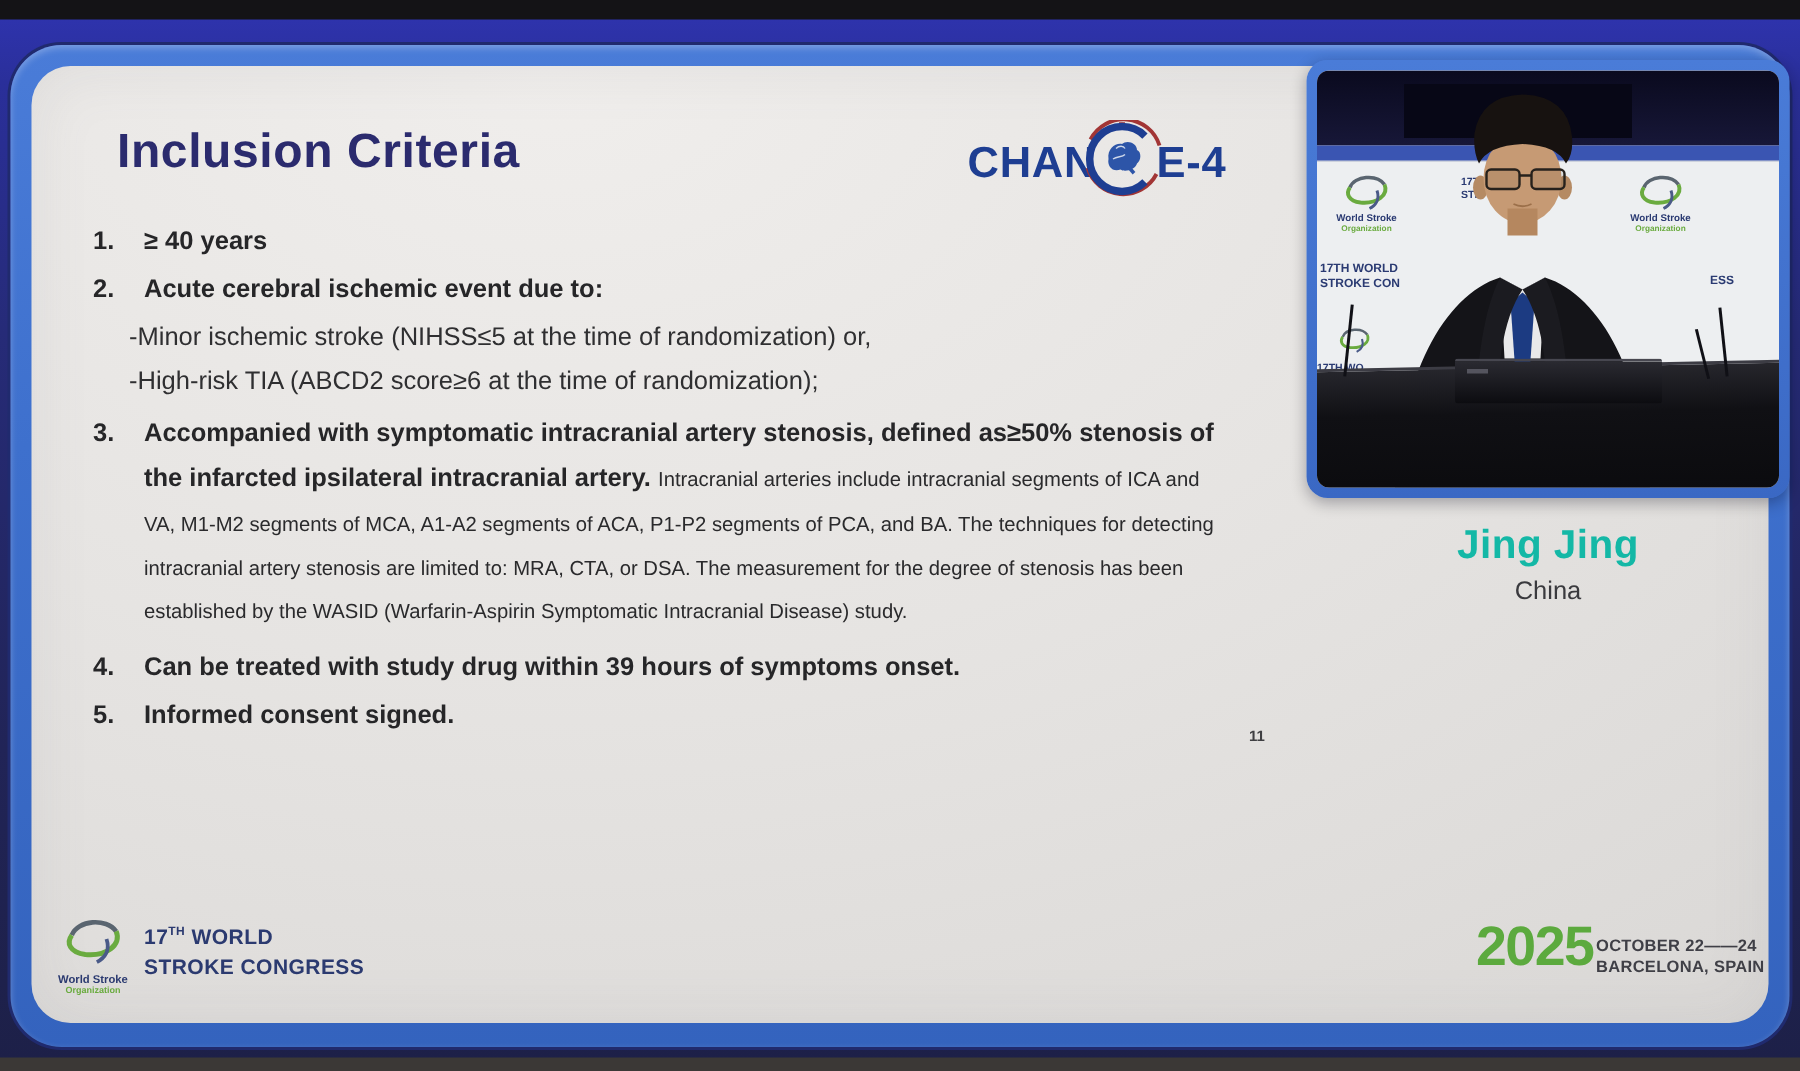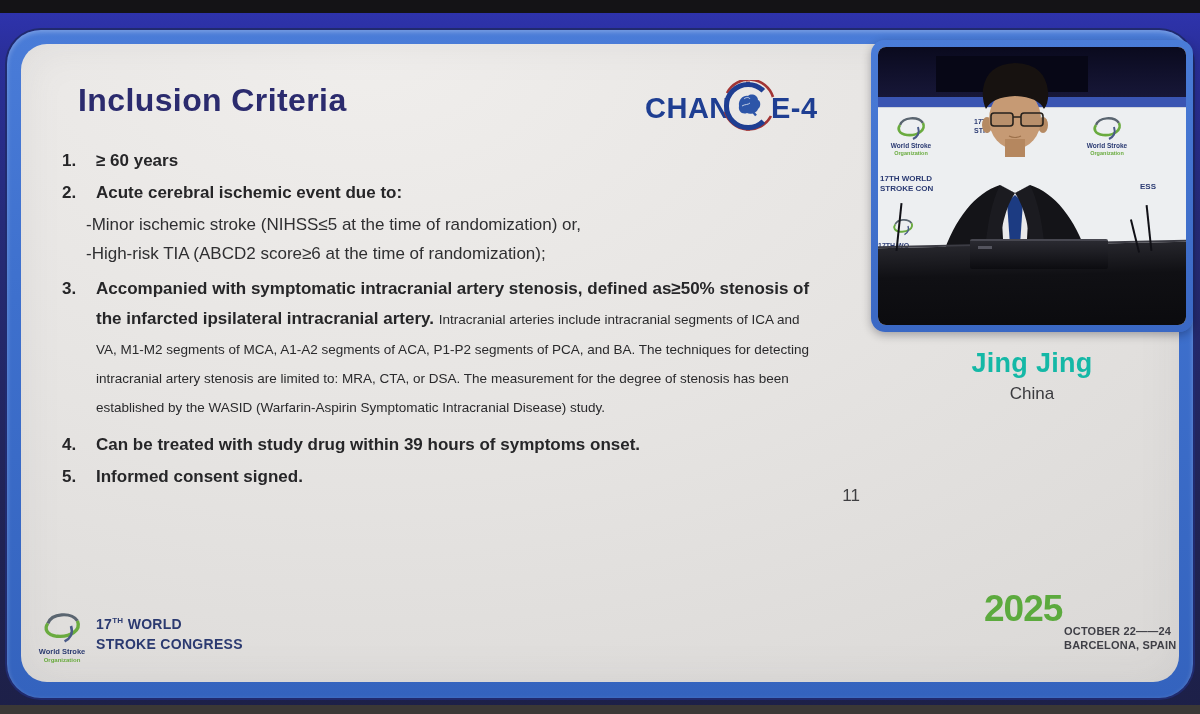--- a/index.html
+++ b/index.html
@@ -33,22 +33,22 @@
   .criteria{position:absolute;left:62px;top:146px;width:762px;color:#262628;}
   .item{display:flex;align-items:flex-start;margin-bottom:3px;line-height:29px;}
   .item .num{flex:none;width:34px;font-size:17px;font-weight:bold;}
   .item .txt{flex:1;font-size:17px;}
   .item .b{font-weight:bold;}
   .subs{margin:0 0 6px 24px;}
   .sub{font-size:17px;line-height:29px;color:#2f2f31;}
   .item3{margin:5px 0 9px 0;}
   .item3 .b{line-height:30px;}
   .item3 .small{font-size:13.5px;line-height:23px;color:#2a2a2c;font-weight:normal;}
-  .page-num{position:absolute;left:816px;top:486px;width:44px;text-align:right;
-    font-size:17px;font-weight:normal;color:#3f3f42;}
+  .page-num{position:absolute;left:816px;top:486px;width:44px;text-align:center;
+    font-size:10px;font-weight:bold;color:#3f3f42;}
   
   .video-frame{
     position:absolute;left:871px;top:40px;width:322px;height:292px;border-radius:14px;
     background:linear-gradient(180deg,#4a7cd8,#3a68c4);padding:7px;box-sizing:border-box;
     box-shadow:0 3px 10px rgba(0,0,20,.3);
   }
   .video{position:relative;width:308px;height:278px;border-radius:8px;overflow:hidden;background:#ececef;}
   .v-top{position:absolute;left:0;top:0;width:100%;height:50px;
     background:linear-gradient(180deg,#0a0a1e,#171738);}
   .v-top-inner{position:absolute;left:58px;top:9px;width:152px;height:36px;background:#070716;}
@@ -73,21 +73,21 @@
     font-size:27px;font-weight:bold;color:#14b8a6;letter-spacing:.3px;}
   .speaker-country{position:absolute;left:886px;top:384px;width:292px;text-align:center;
     font-size:17px;color:#3a3a3e;}
   
   .footer-wso{position:absolute;left:26px;top:608px;width:72px;text-align:center;}
   .footer-wso .cap1{font-size:7.5px;font-weight:bold;color:#2b3a70;line-height:1.15;}
   .footer-wso .cap2{font-size:6px;font-weight:bold;color:#6aab3f;}
   .footer-congress{position:absolute;left:96px;top:614px;font-size:14px;font-weight:bold;
     color:#2b3a70;line-height:1.45;letter-spacing:.3px;}
   .footer-congress sup{font-size:8px;}
-  .footer-year{position:absolute;left:984px;top:588px;font-size:37px;font-weight:bold;
+  .footer-year{position:absolute;left:984px;top:610px;font-size:37px;font-weight:bold;
     color:#5caa3e;letter-spacing:-1px;}
   .footer-when{position:absolute;left:1064px;top:624px;font-size:11px;font-weight:bold;
     color:#3f3f46;line-height:1.3;letter-spacing:.2px;}
 </style>
 </head>
 <body>
 
 <div class="outer-glow"></div>
 <div class="floor-strip"></div>
 <div class="screen-frame"></div>
@@ -111,21 +111,21 @@
       <path d="M100,19 C102,17 105,17 106,19 M98,26 C101,24 104,25 106,23" stroke="#cfd8ea" stroke-width="0.9" fill="none"></path>
       <path d="M109,32 L112,35.5" stroke="#2d55a8" stroke-width="2.4"></path>
     </g>
     <text x="127" y="38" font-size="29" font-weight="bold" fill="#1e3e92" letter-spacing="0.5">E-4</text>
   </svg>
 </div>
 
 <div class="criteria">
   <div class="item">
     <span class="num">1.</span>
-    <span class="txt b">≥ 60 years</span>
+    <span class="txt b">≥ 40 years</span>
   </div>
   <div class="item">
     <span class="num">2.</span>
     <span class="txt b">Acute cerebral ischemic event due to:</span>
   </div>
   <div class="subs">
     <div class="sub">-Minor ischemic stroke (NIHSS≤5 at the time of randomization) or,</div>
     <div class="sub">-High-risk TIA (ABCD2 score≥6 at the time of randomization);</div>
   </div>
   <div class="item item3">

